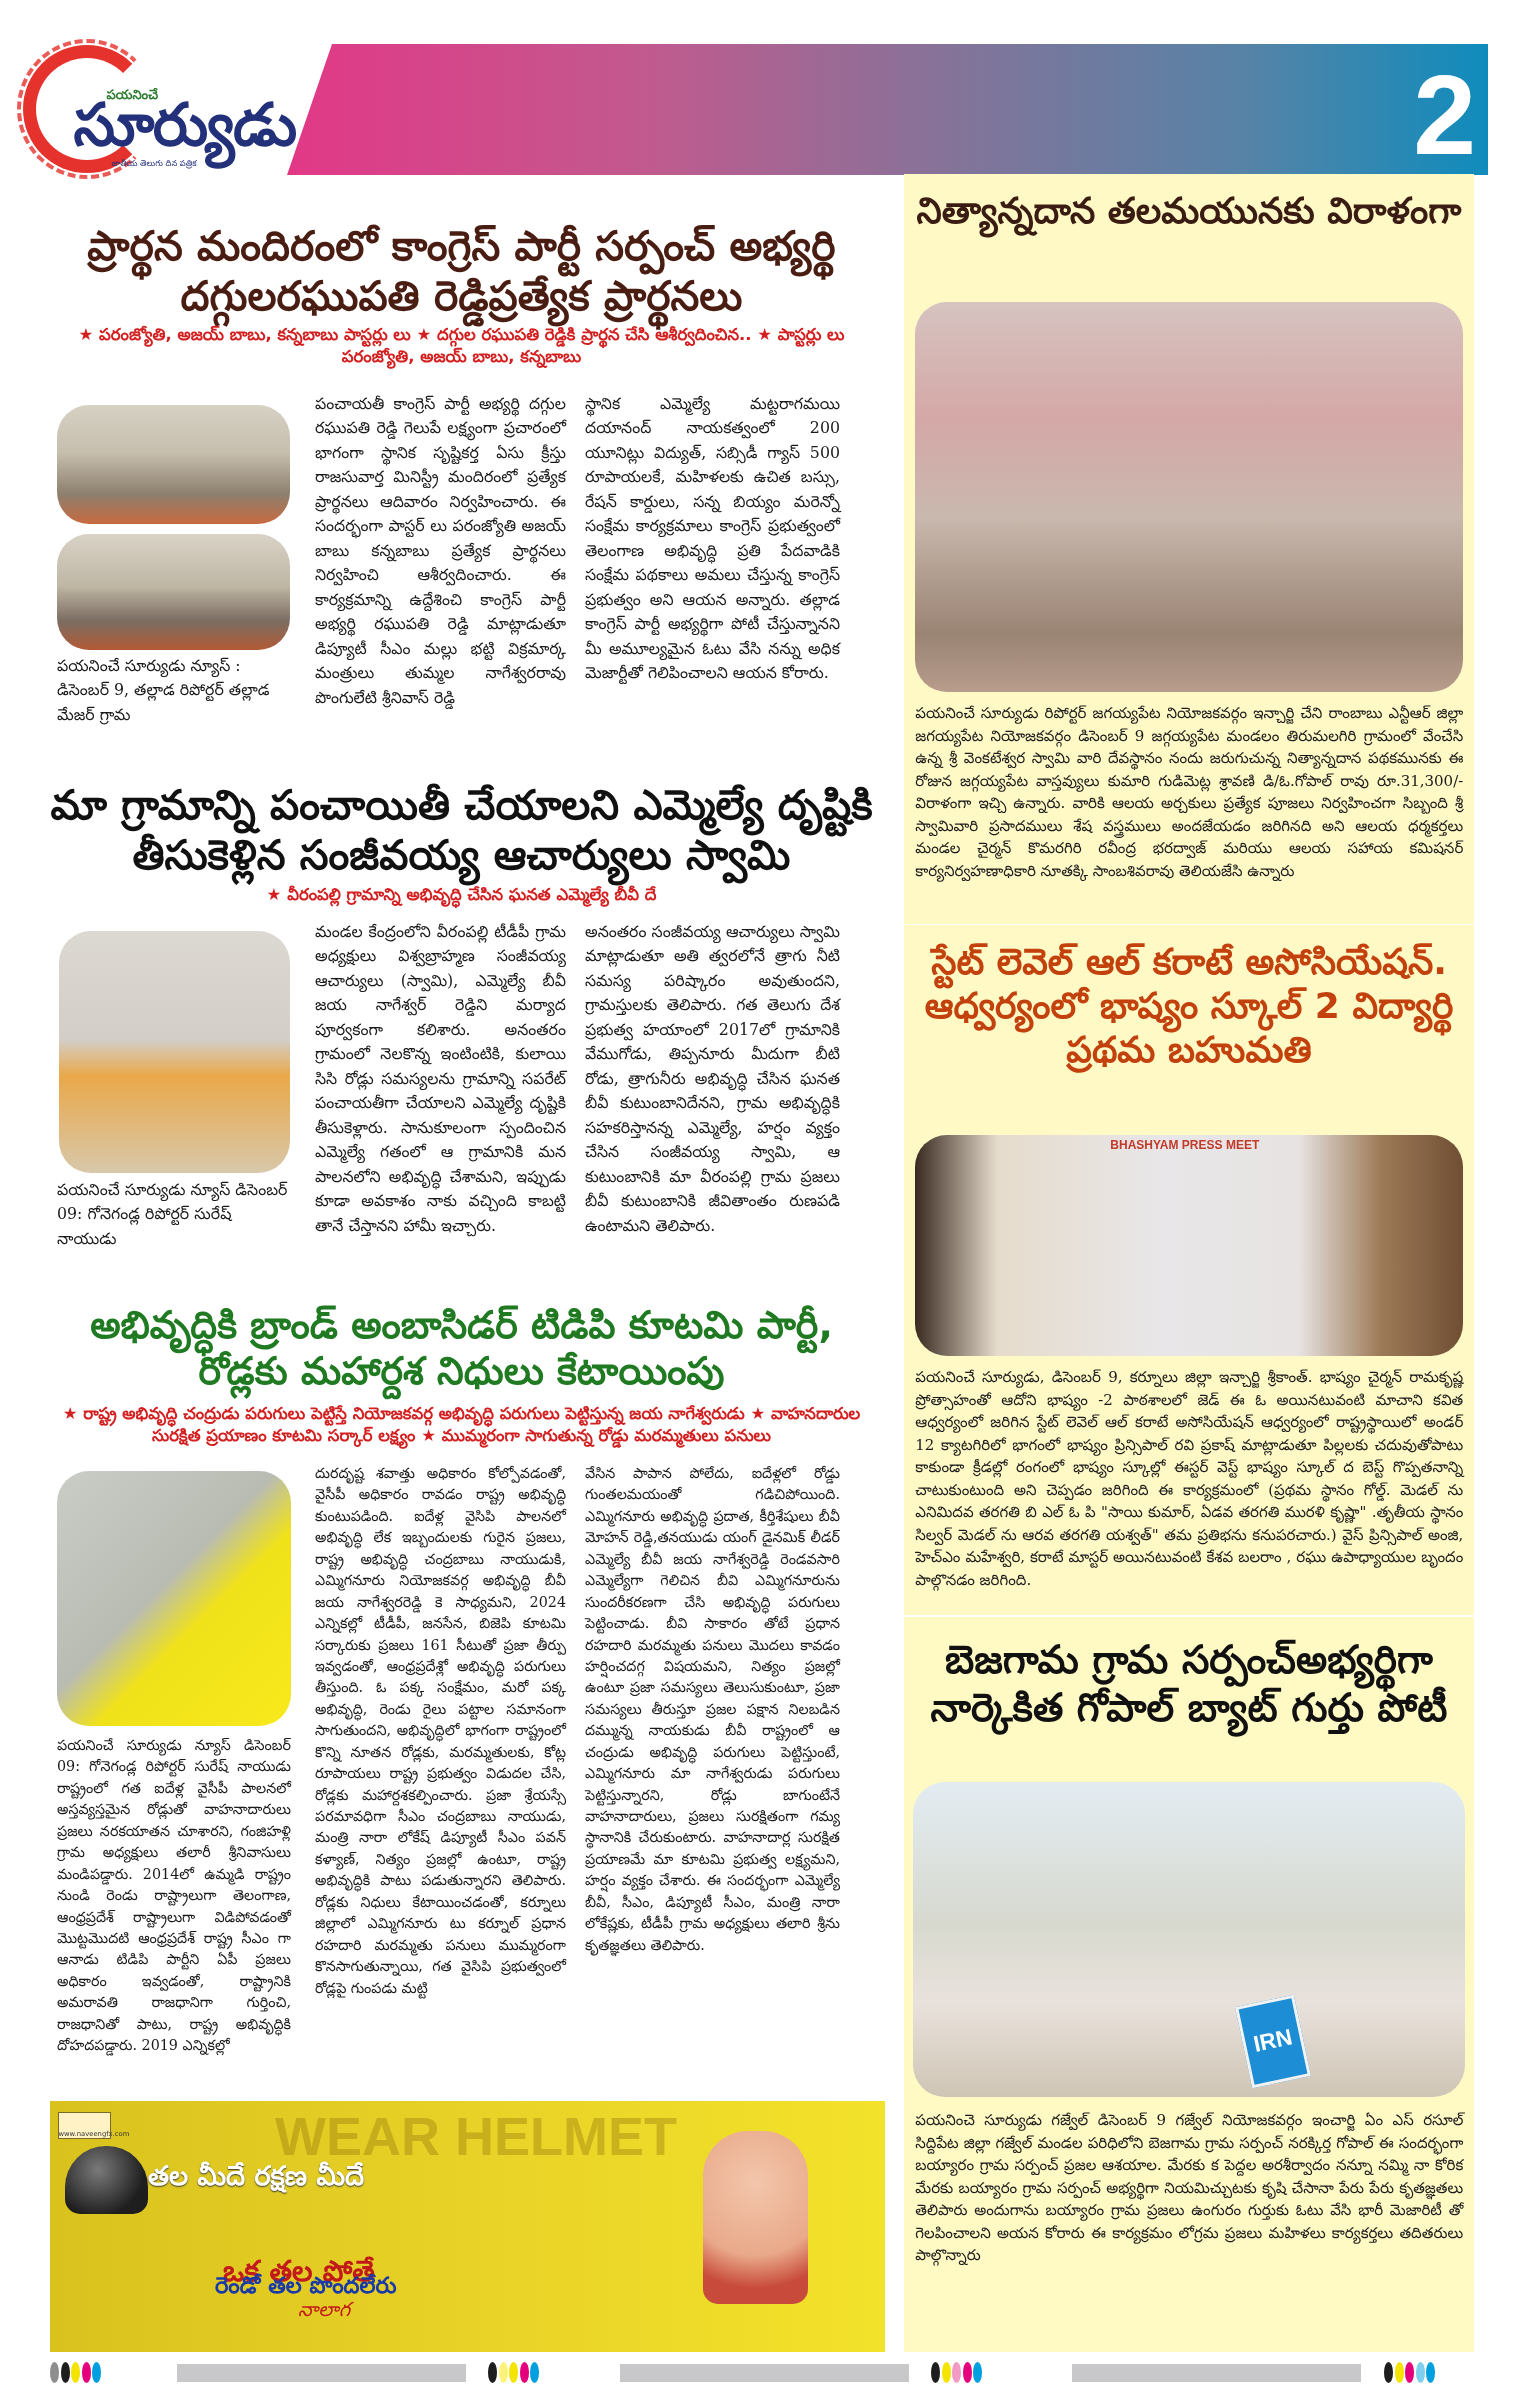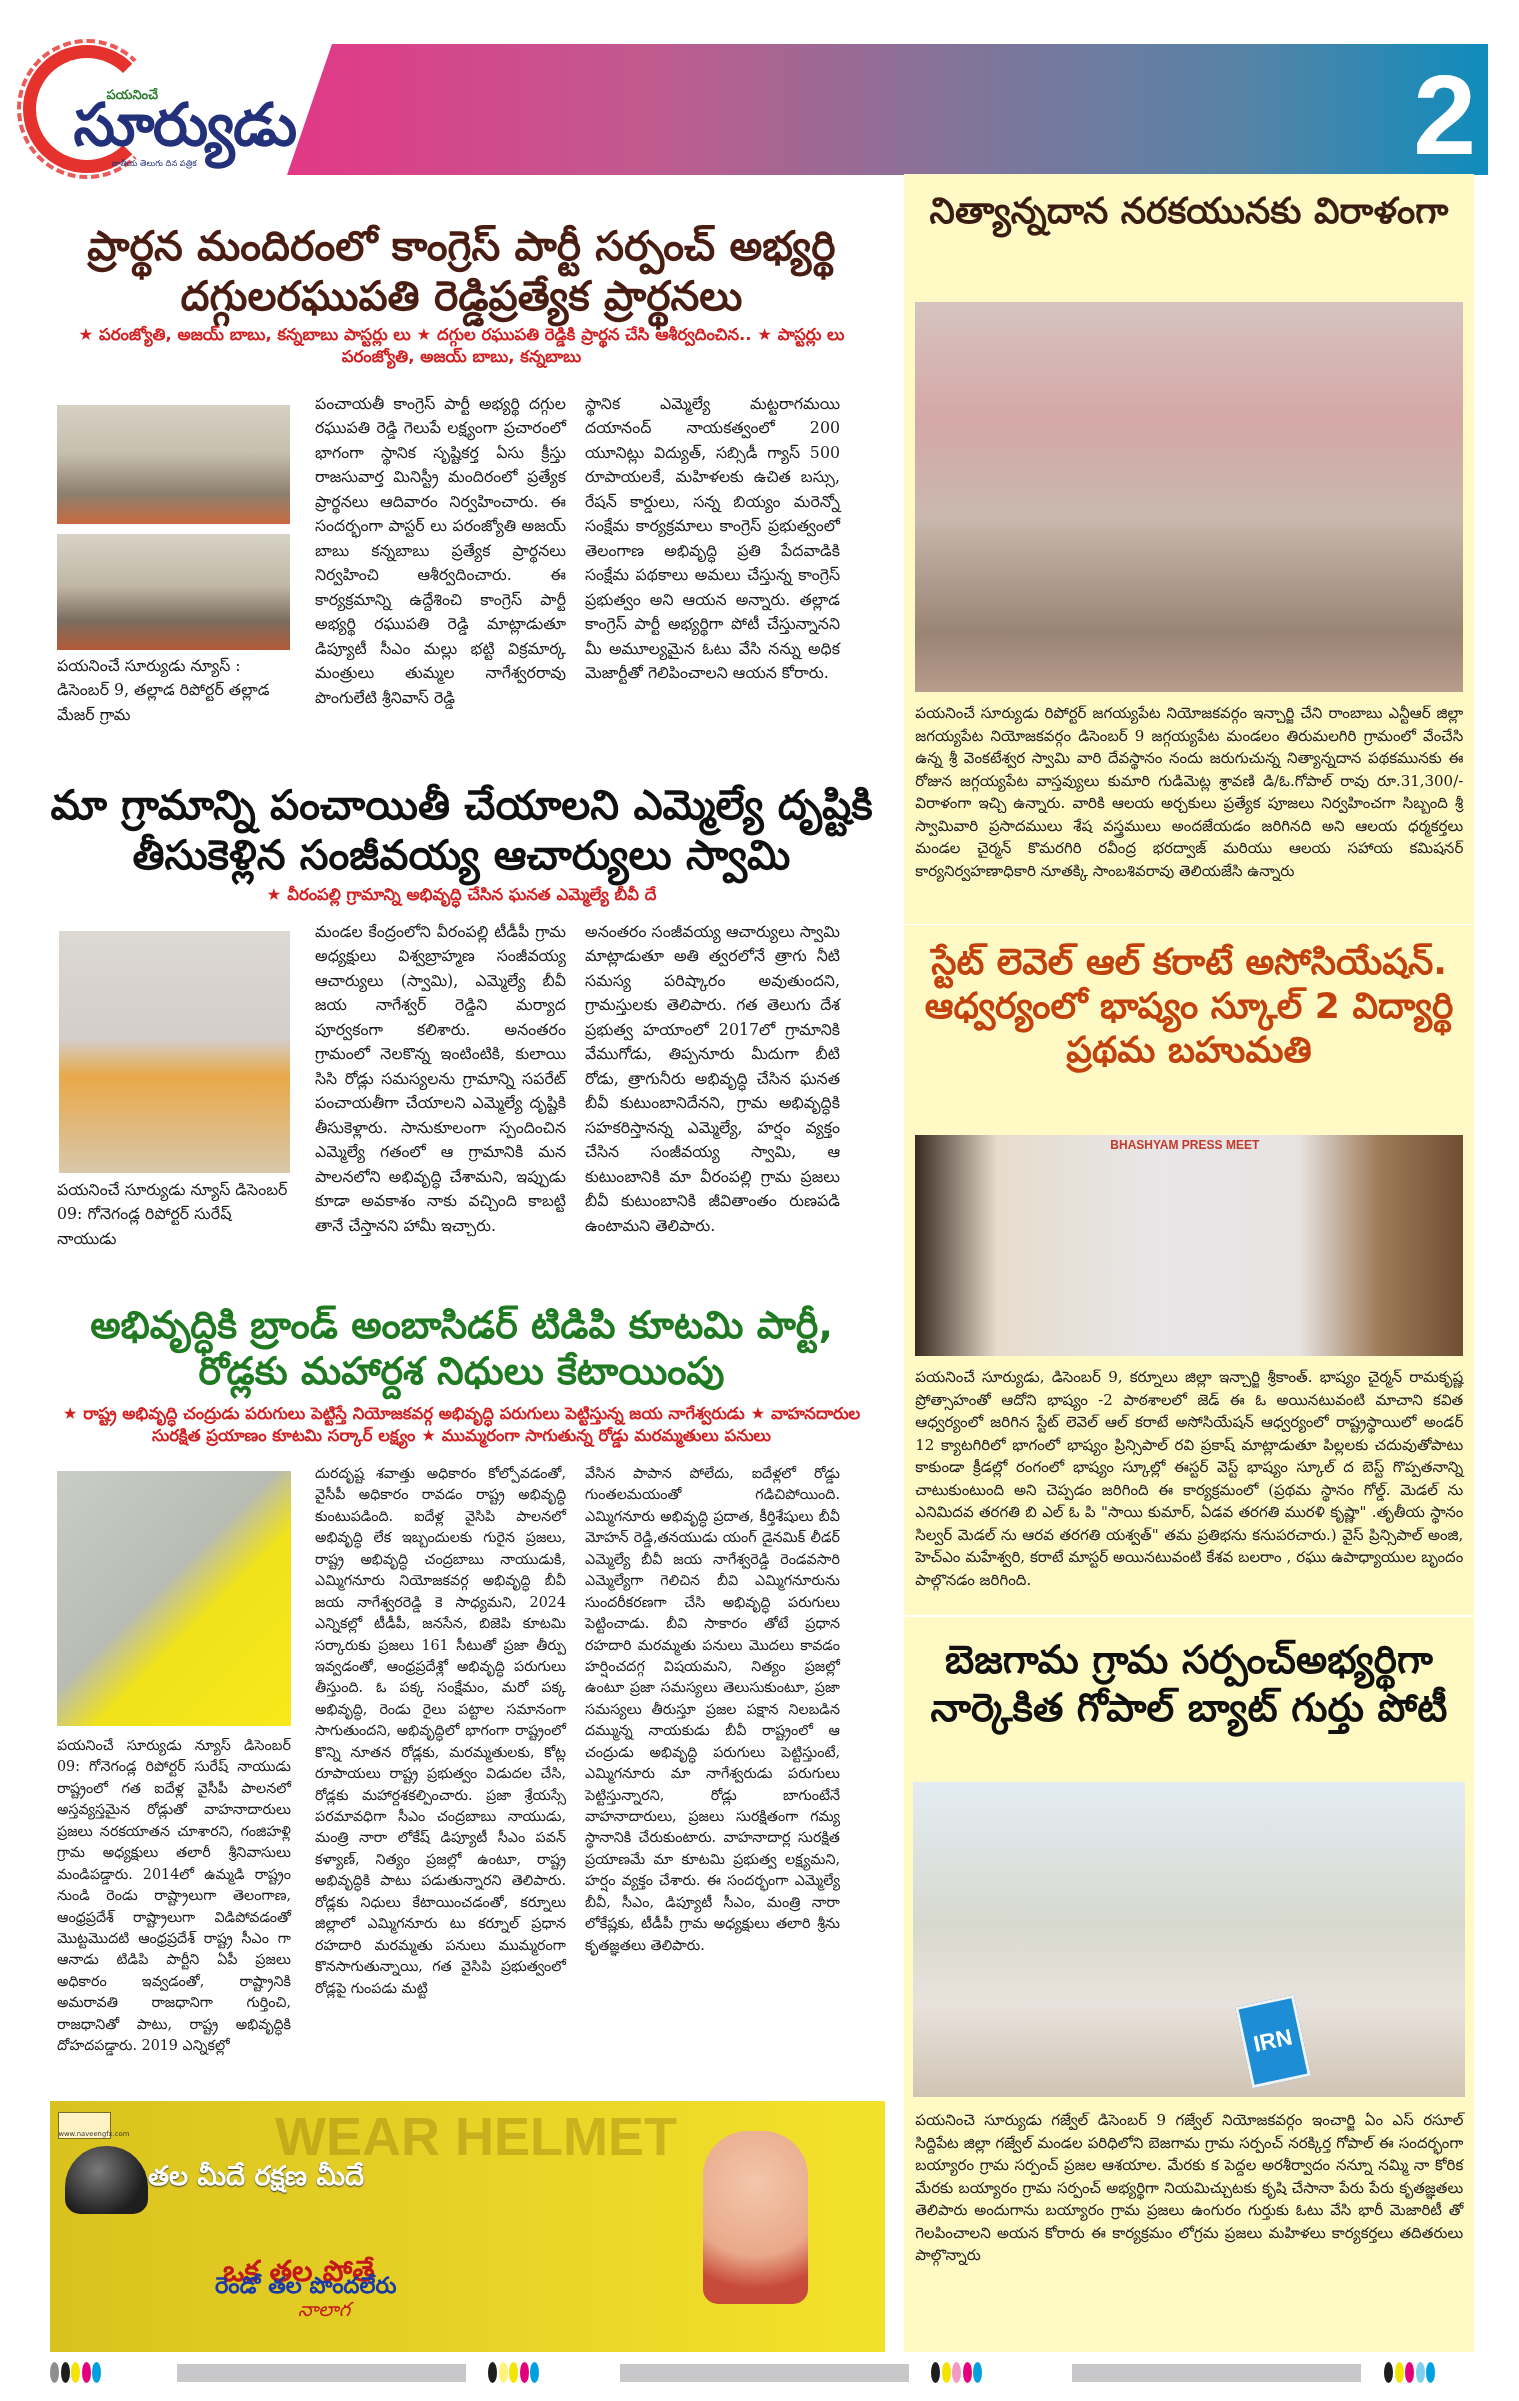--- a/index.html
+++ b/index.html
@@ -20,21 +20,21 @@
   .band { position: absolute; left: 287px; top: 44px; width: 1201px; height: 131px;
           background: linear-gradient(90deg, #e23886 0%, #c15a8e 30%, #857399 55%, #5683a7 80%, #0f8cbc 100%);
           clip-path: polygon(45px 0, 100% 0, 100% 100%, 0 100%); }
   .page-num { position: absolute; right: 44px; top: 59px; font-size: 113px; font-weight: bold; color: #ffffff;
               font-family: "Liberation Sans", sans-serif; line-height: 1; }
 
   
   .hl { font-family: "DejaVu Sans", sans-serif; text-align: center; font-weight: bold; line-height: 1.22; }
   .sub { text-align: center; color: #d31f1f; font-weight: bold; font-size: 16.5px; line-height: 1.35; }
   .body-col { font-family: "DejaVu Serif", serif; font-size: 15.8px; line-height: 1.55; text-align: justify; }
-  .photo { position: absolute; overflow: hidden; }
+  .photo { position: absolute; overflow: hidden; border-radius: 32px; }
   .caption { font-family: "DejaVu Serif", serif; font-size: 15.8px; line-height: 1.55; }
 
   
   #a1-head { position: absolute; left: 45px; top: 221px; width: 833px; font-size: 41px; color: #4a1d13; }
   #a1-sub { position: absolute; left: 45px; top: 324px; width: 833px; }
   #a1-photo1 { left: 57px; top: 405px; width: 233px; height: 119px;
                background: linear-gradient(180deg,#d7d1c4 0%, #c6bfae 40%, #8d7f6e 75%, #c86a3f 100%); }
   #a1-photo2 { left: 57px; top: 534px; width: 233px; height: 116px;
                background: linear-gradient(180deg,#d9d3c7 0%, #bfb6a4 45%, #7b6d61 75%, #b35a36 100%); }
   #a1-caption { position: absolute; left: 57px; top: 654px; width: 234px; }
@@ -155,21 +155,21 @@
   <div id="ad-brand">www.naveengfx.com</div>
   <div id="ad-helmet"></div>
   <span id="ad-line1">తల మీదే రక్షణ మీదే</span>
   <span id="ad-line2">ఒక తల పోతే</span>
   <span id="ad-line3">రెండో తల పొందలేరు</span>
   <span id="ad-line4">నాలాగ</span>
   <div id="ad-ganesha"></div>
 </div>
 
 <section id="r1" class="rbox">
-  <h2 id="r1-head" class="hl rhead">నిత్యాన్నదాన నరకయునకు విరాళంగా</h2>
+  <h2 id="r1-head" class="hl rhead">నిత్యాన్నదాన తలమయునకు విరాళంగా</h2>
   <div id="r1-photo" class="photo"></div>
   <p id="r1-text" class="rtext">పయనించే సూర్యుడు రిపోర్టర్ జగయ్యపేట నియోజకవర్గం ఇన్చార్జి చేని రాంబాబు ఎన్టీఆర్ జిల్లా జగయ్యపేట నియోజకవర్గం డిసెంబర్ 9 జగ్గయ్యపేట మండలం తిరుమలగిరి గ్రామంలో వేంచేసి ఉన్న శ్రీ వెంకటేశ్వర స్వామి వారి దేవస్థానం నందు జరుగుచున్న నిత్యాన్నదాన పథకమునకు ఈ రోజున జగ్గయ్యపేట వాస్తవ్యులు కుమారి గుడిమెట్ల శ్రావణి డి/ఓ.గోపాల్ రావు రూ.31,300/- విరాళంగా ఇచ్చి ఉన్నారు. వారికి ఆలయ అర్చకులు ప్రత్యేక పూజలు నిర్వహించగా సిబ్బంది శ్రీ స్వామివారి ప్రసాదములు శేష వస్త్రములు అందజేయడం జరిగినది అని ఆలయ ధర్మకర్తలు మండల చైర్మన్ కొమరగిరి రవీంద్ర భరద్వాజ్ మరియు ఆలయ సహాయ కమిషనర్ కార్యనిర్వహణాధికారి నూతక్కి సాంబశివరావు తెలియజేసి ఉన్నారు</p>
 </section>
 
 <section id="r2" class="rbox">
   <h2 id="r2-head" class="hl rhead">స్టేట్ లెవెల్ ఆల్ కరాటే అసోసియేషన్. ఆధ్వర్యంలో భాష్యం స్కూల్ 2 విద్యార్థి ప్రథమ బహుమతి</h2>
   <div id="r2-photo" class="photo">
     <span style="position:absolute;left:195px;top:3px;font-size:12px;color:#c23a2a;font-weight:bold;font-family:'Liberation Sans',sans-serif;">BHASHYAM PRESS MEET</span>
   </div>
   <p id="r2-text" class="rtext">పయనించే సూర్యుడు, డిసెంబర్ 9, కర్నూలు జిల్లా ఇన్చార్జి శ్రీకాంత్. భాష్యం చైర్మన్ రామకృష్ణ ప్రోత్సాహంతో ఆదోని భాష్యం -2 పాఠశాలలో జెడ్ ఈ ఓ అయినటువంటి మాచాని కవిత ఆధ్వర్యంలో జరిగిన స్టేట్ లెవెల్ ఆల్ కరాటే అసోసియేషన్ ఆధ్వర్యంలో రాష్ట్రస్థాయిలో అండర్ 12 క్యాటగిరిలో భాగంలో భాష్యం ప్రిన్సిపాల్ రవి ప్రకాష్ మాట్లాడుతూ పిల్లలకు చదువుతోపాటు కాకుండా క్రీడల్లో రంగంలో భాష్యం స్కూల్లో ఈస్టర్ వెస్ట్ భాష్యం స్కూల్ ద బెస్ట్ గొప్పతనాన్ని చాటుకుంటుంది అని చెప్పడం జరిగింది ఈ కార్యక్రమంలో (ప్రథమ స్థానం గోల్డ్. మెడల్ ను ఎనిమిదవ తరగతి బి ఎల్ ఓ పి "సాయి కుమార్, ఏడవ తరగతి మురళి కృష్ణా" .తృతీయ స్థానం సిల్వర్ మెడల్ ను ఆరవ తరగతి యశ్వత్" తమ ప్రతిభను కనుపరచారు.) వైస్ ప్రిన్సిపాల్ అంజి, హెచ్ఎం మహేశ్వరి, కరాటే మాస్టర్ అయినటువంటి కేశవ బలరాం , రఘు ఉపాధ్యాయుల బృందం పాల్గొనడం జరిగింది.</p>

